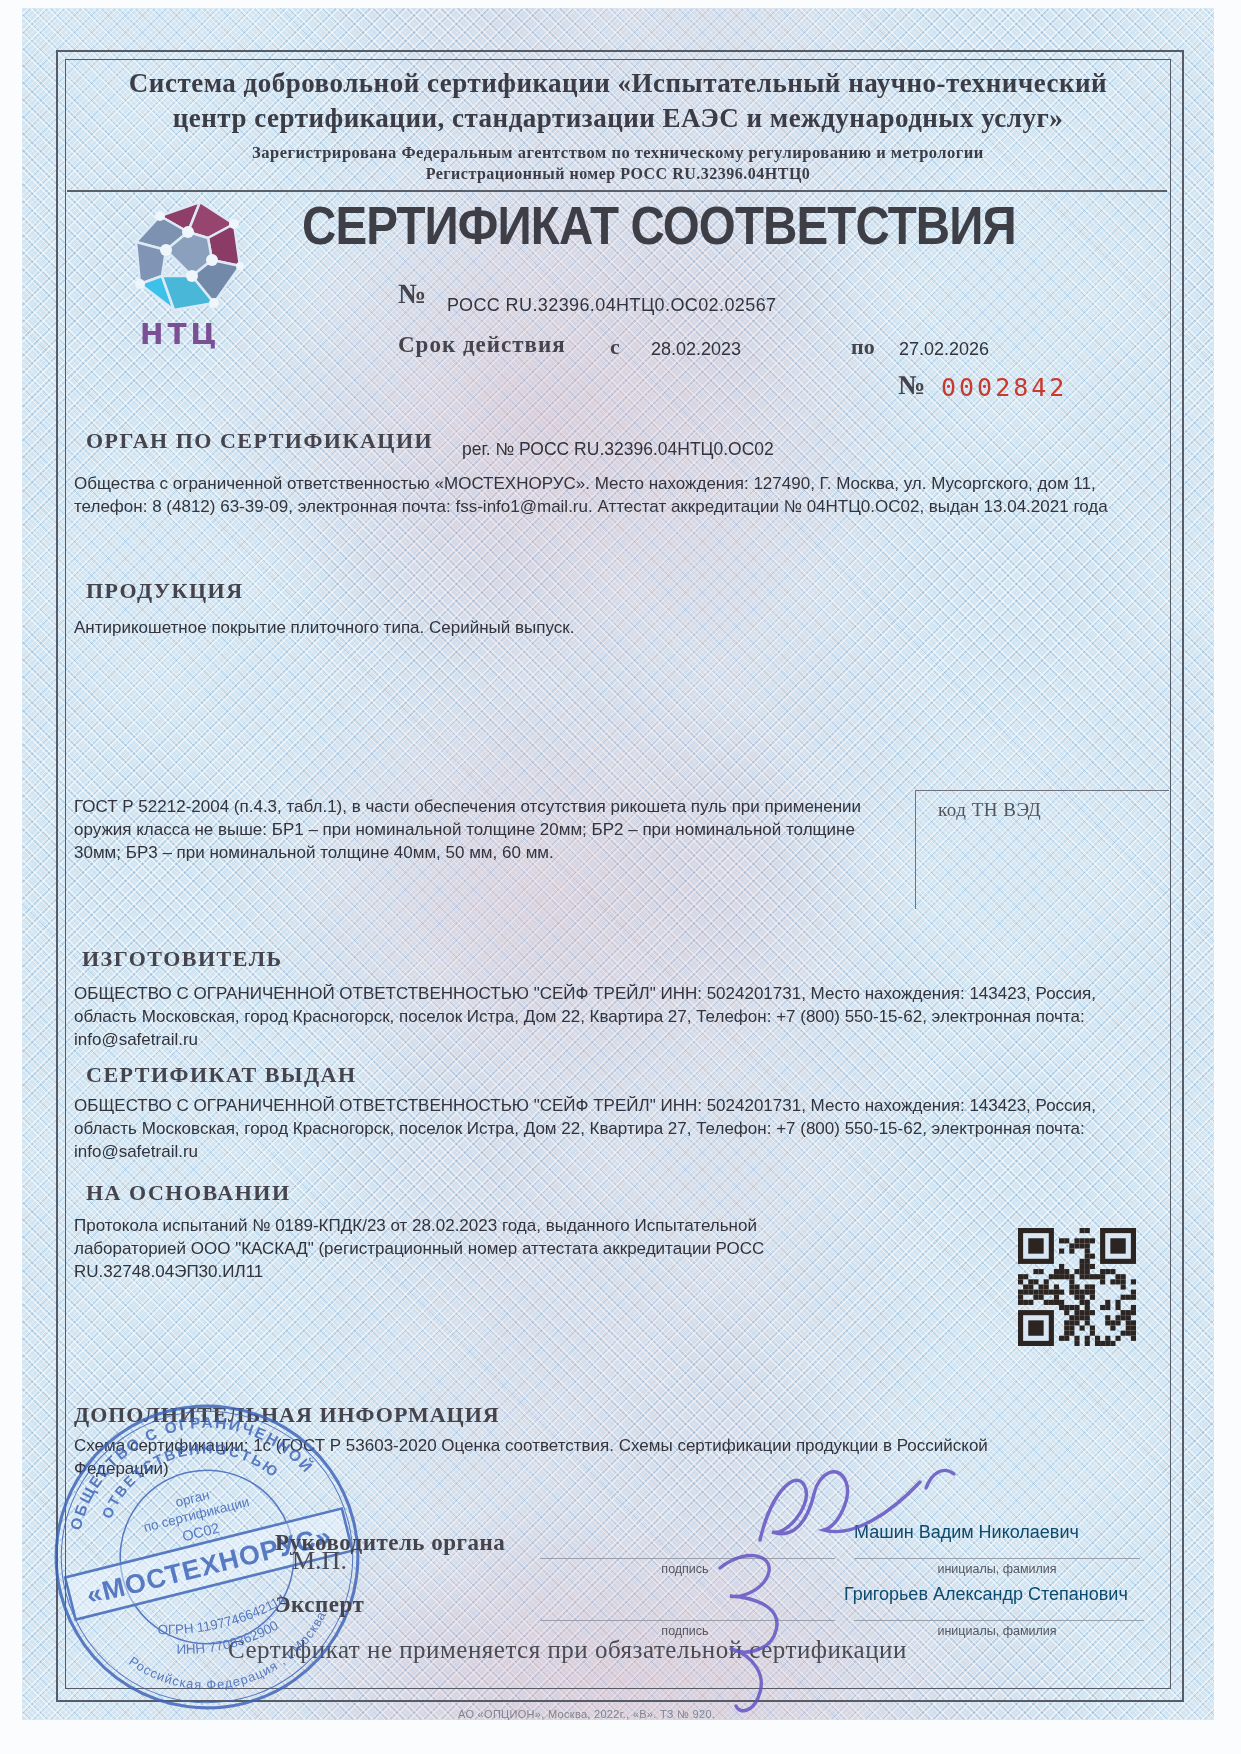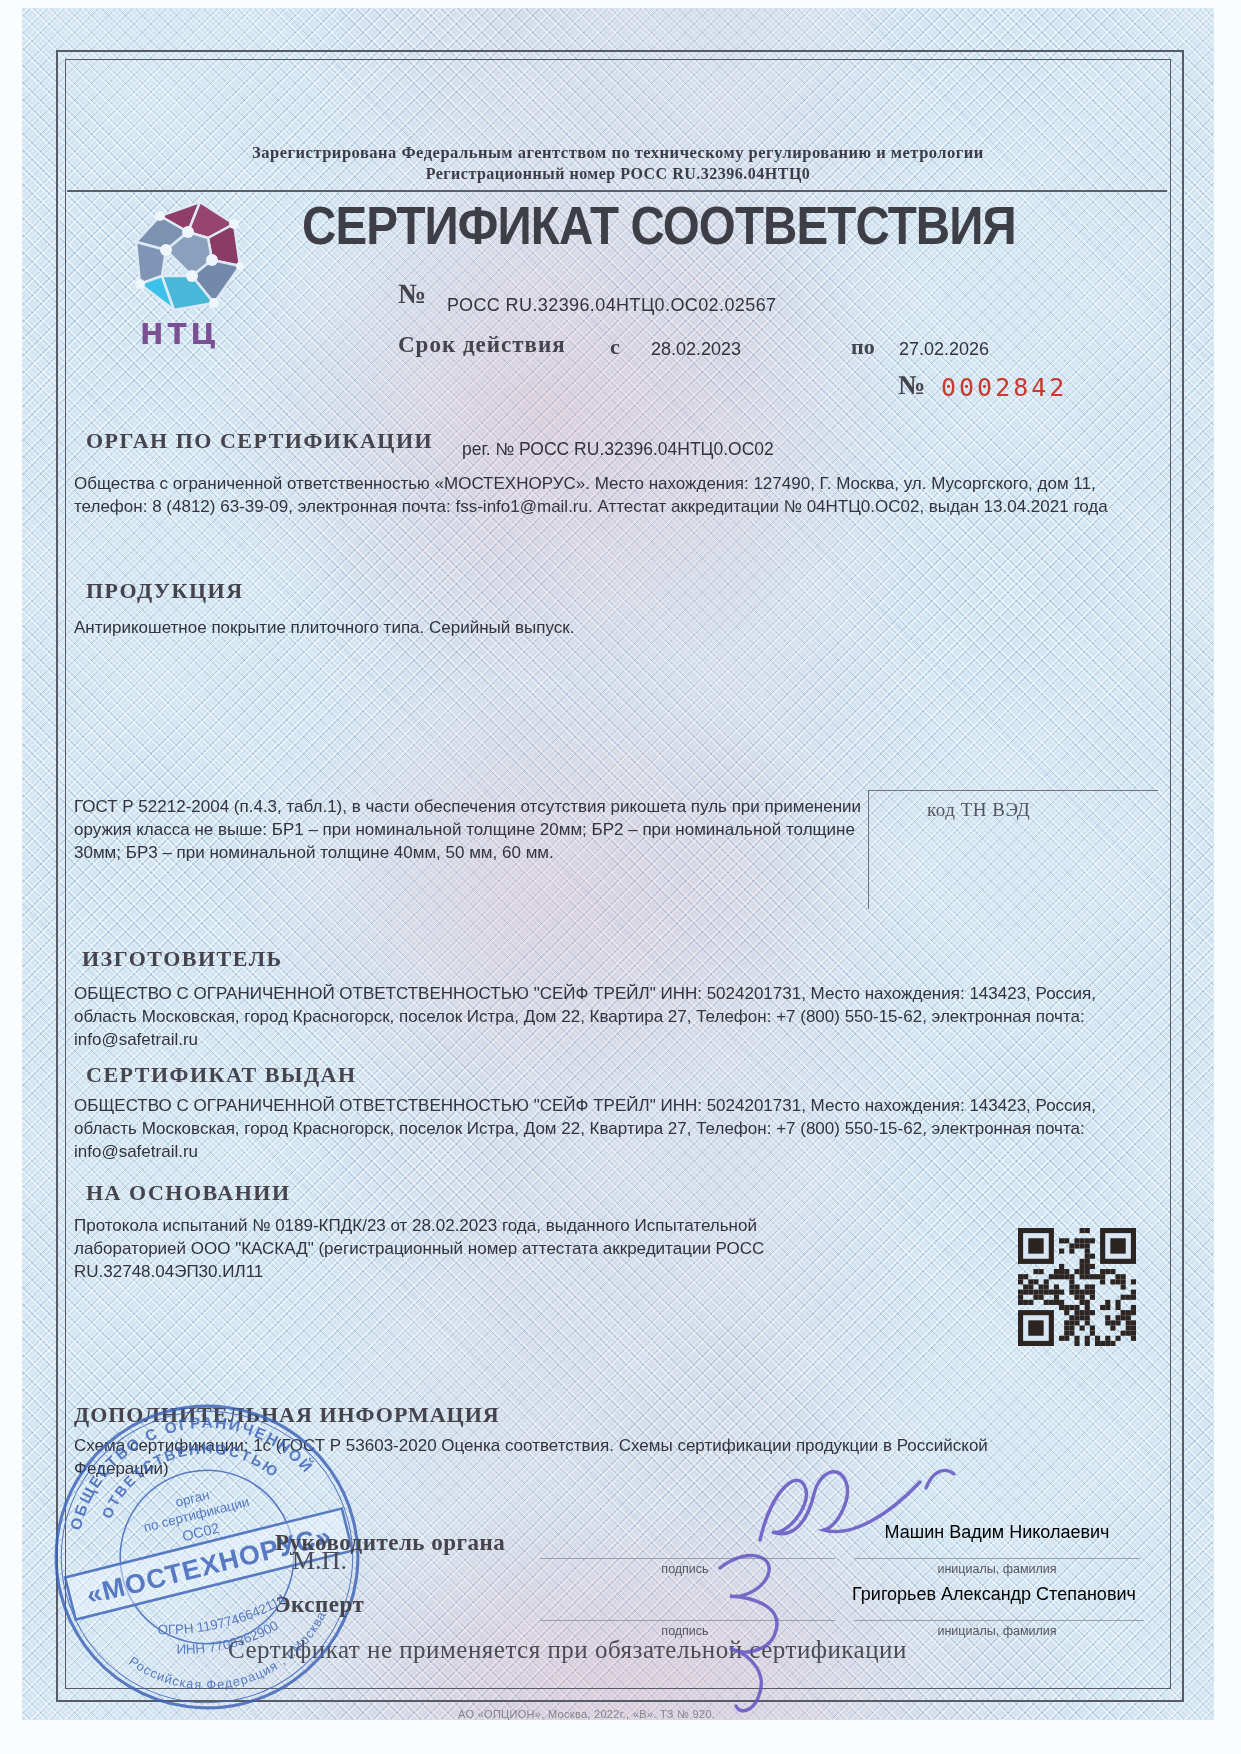--- a/index.html
+++ b/index.html
@@ -30,39 +30,43 @@
   .doc-title{left:302px;top:194px;font-family:"Liberation Sans",sans-serif;font-weight:bold;
        font-size:54px;color:#3e3e47;white-space:nowrap;transform:scaleX(.88);transform-origin:left top;
        letter-spacing:-1px;}
   .sec-h{font-family:"Liberation Serif",serif;font-weight:bold;font-size:22px;
        letter-spacing:1.5px;color:#45434c;white-space:nowrap;}
   .sec-t{font-size:17px;color:#32333c;line-height:23px;}
   .code-box{border-top:1px solid #72727e;border-left:1px solid #72727e;}
   .code-label{font-family:"Liberation Serif",serif;font-size:19px;color:#54545e;letter-spacing:.5px;}
   .sig-line{height:0;border-top:1px solid #9aa0ab;}
   .cap{font-size:12.5px;color:#55565f;text-align:center;}
-  .sig-name{font-size:18px;color:#000000;text-align:center;white-space:nowrap;}
+  .sig-name{font-size:18px;color:#0c4a6e;text-align:left;white-space:nowrap;}
   .red-num{font-family:"DejaVu Sans Mono",monospace;font-size:25px;color:#c8392e;letter-spacing:3px;}
   .logo-txt{font-family:"DejaVu Sans",sans-serif;font-weight:bold;font-size:28px;
        color:#7b4f93;letter-spacing:4px;}
   .stamp-wrap{left:52px;top:1402px;width:310px;height:310px;transform:rotate(-14deg);opacity:.82;z-index:3;}
   .st-txt{font-family:"Liberation Sans",sans-serif;fill:#3c63b7;}
   .mp{font-family:"Liberation Serif",serif;font-size:26px;color:#4a4a54;z-index:4;}
   .footnote{font-family:"Liberation Serif",serif;font-size:25px;color:#4b4b54;letter-spacing:.5px;white-space:nowrap;}
   .imprint{font-size:11px;color:#84848d;letter-spacing:.3px;white-space:nowrap;}
   .sig-ink{stroke:#6353c2;stroke-width:3.4;fill:none;stroke-linecap:round;opacity:.85;}
 </style>
 </head>
 <body>
 
 <div class="page">
   <div class="paper abs"></div>
   <div class="frame-outer abs"></div>
   <div class="frame-inner abs"></div>
 
+  <div class="abs hdr hdr-title">
+    <div>Система добровольной сертификации «Испытательный научно-технический</div>
+    <div>центр сертификации, стандартизации ЕАЭС и международных услуг»</div>
+  </div>
   <div class="abs hdr hdr-sub" style="top:143px;">Зарегистрирована Федеральным агентством по техническому регулированию и метрологии</div>
   <div class="abs hdr hdr-sub" style="top:165px;font-size:16px;">Регистрационный номер РОСС RU.32396.04НТЦ0</div>
   <div class="abs divider"></div>
 
   <div class="abs" style="left:122px;top:198px;width:130px;height:120px;">
     <svg width="130" height="120" viewBox="0 0 130 120">
       <g stroke="#ddeaf6" stroke-width="2.5" stroke-linejoin="round">
         <polygon points="38,18 78,4 66,34" fill="#8e3e68"></polygon>
         <polygon points="78,4 112,26 86,40 66,34" fill="#96456f"></polygon>
         <polygon points="112,26 118,68 90,62 86,40" fill="#8a3c66"></polygon>
@@ -103,21 +107,21 @@
   <span class="abs red-num" style="left:941px;top:373px;">0002842</span>
 
   <span class="abs sec-h" style="left:86px;top:428px;">ОРГАН ПО СЕРТИФИКАЦИИ</span>
   <span class="abs sec-t" style="left:462px;top:438px;font-size:17.5px;">рег. № РОСС RU.32396.04НТЦ0.ОС02</span>
   <div class="abs sec-t" style="left:74px;top:472px;width:1045px;">Общества с ограниченной ответственностью «МОСТЕХНОРУС». Место нахождения: 127490, Г. Москва, ул. Мусоргского, дом 11, телефон: 8 (4812) 63-39-09, электронная почта: fss-info1@mail.ru. Аттестат аккредитации № 04НТЦ0.ОС02, выдан 13.04.2021 года</div>
 
   <span class="abs sec-h" style="left:86px;top:578px;">ПРОДУКЦИЯ</span>
   <div class="abs sec-t" style="left:74px;top:616px;width:820px;">Антирикошетное покрытие плиточного типа. Серийный выпуск.</div>
 
   <div class="abs sec-t" style="left:74px;top:795px;width:795px;">ГОСТ Р 52212-2004 (п.4.3, табл.1), в части обеспечения отсутствия рикошета пуль при применении оружия класса не выше: БР1 – при номинальной толщине 20мм; БР2 – при номинальной толщине 30мм; БР3 – при номинальной толщине 40мм, 50 мм, 60 мм.</div>
-  <div class="abs code-box" style="left:868px;top:790px;width:253px;height:118px;padding-left:36px;">
+  <div class="abs code-box" style="left:915px;top:790px;width:253px;height:118px;">
     <div class="code-label" style="margin:8px 0 0 22px;">код ТН ВЭД</div>
   </div>
 
   <span class="abs sec-h" style="left:82px;top:946px;">ИЗГОТОВИТЕЛЬ</span>
   <div class="abs sec-t" style="left:74px;top:982px;width:1060px;">ОБЩЕСТВО С ОГРАНИЧЕННОЙ ОТВЕТСТВЕННОСТЬЮ "СЕЙФ ТРЕЙЛ" ИНН: 5024201731, Место нахождения: 143423, Россия, область Московская, город Красногорск, поселок Истра, Дом 22, Квартира 27, Телефон: +7 (800) 550-15-62, электронная почта: info@safetrail.ru</div>
 
   <span class="abs sec-h" style="left:86px;top:1062px;">СЕРТИФИКАТ ВЫДАН</span>
   <div class="abs sec-t" style="left:74px;top:1094px;width:1060px;">ОБЩЕСТВО С ОГРАНИЧЕННОЙ ОТВЕТСТВЕННОСТЬЮ "СЕЙФ ТРЕЙЛ" ИНН: 5024201731, Место нахождения: 143423, Россия, область Московская, город Красногорск, поселок Истра, Дом 22, Квартира 27, Телефон: +7 (800) 550-15-62, электронная почта: info@safetrail.ru</div>
 
   <span class="abs sec-h" style="left:86px;top:1180px;">НА ОСНОВАНИИ</span>

